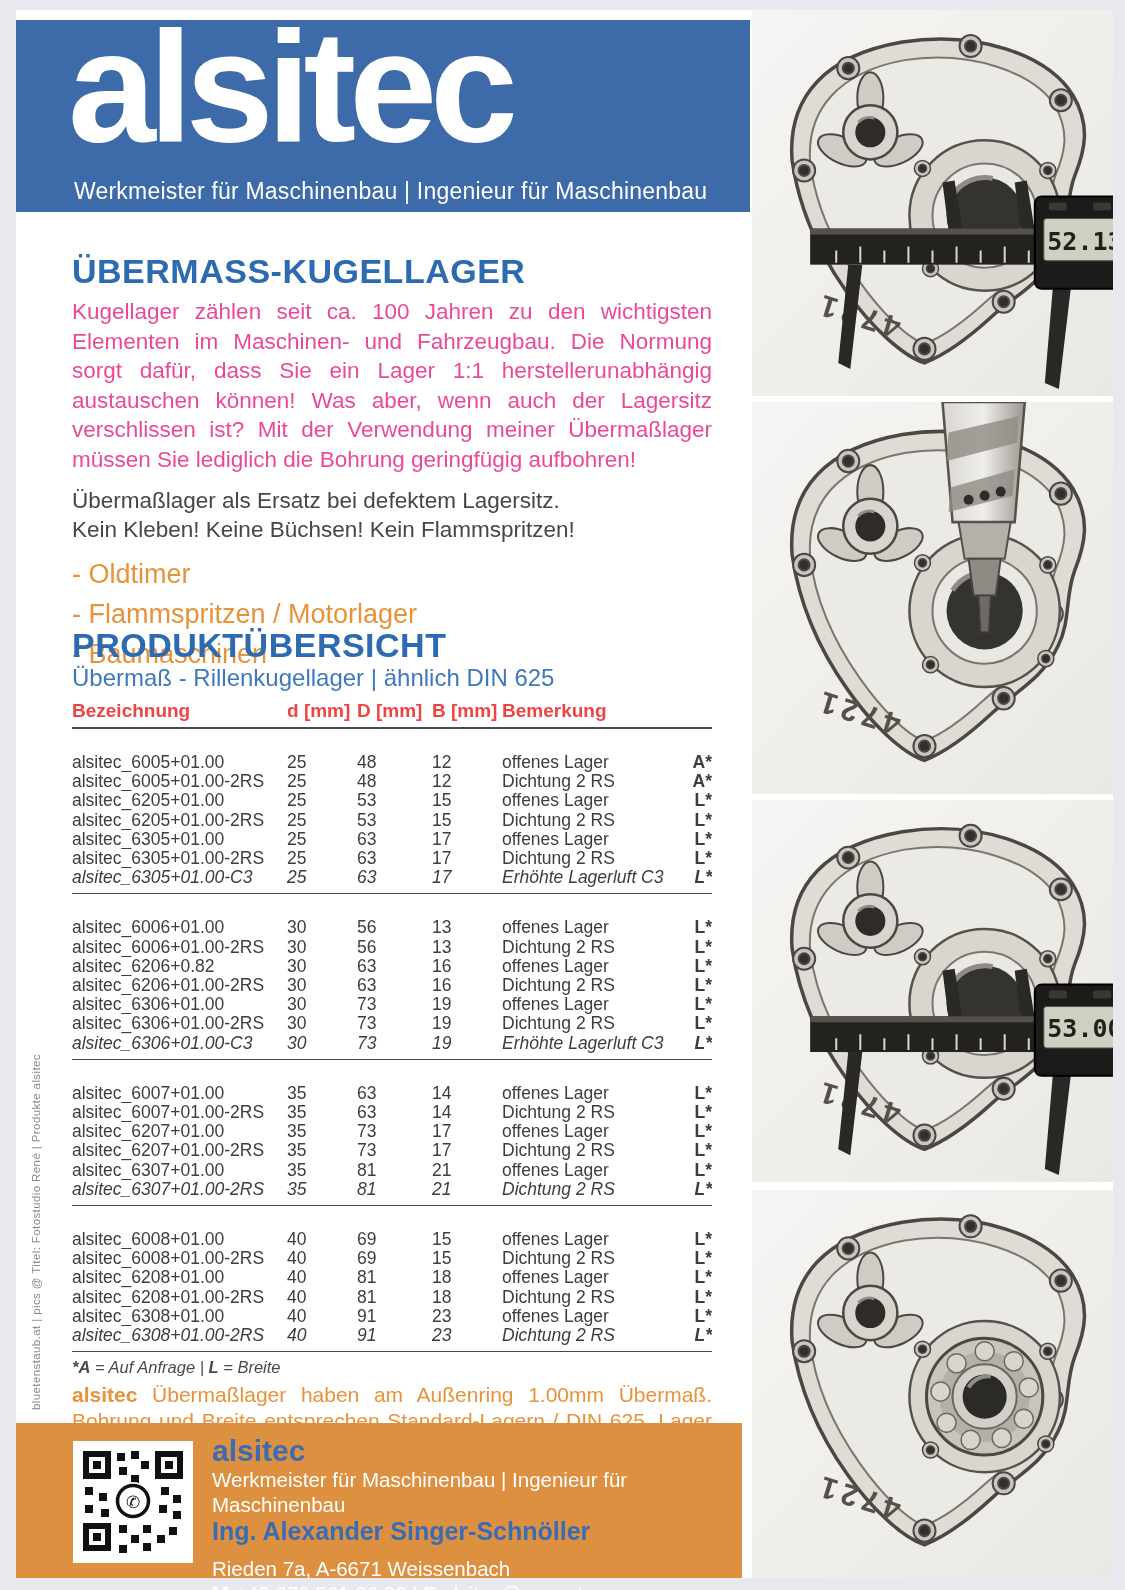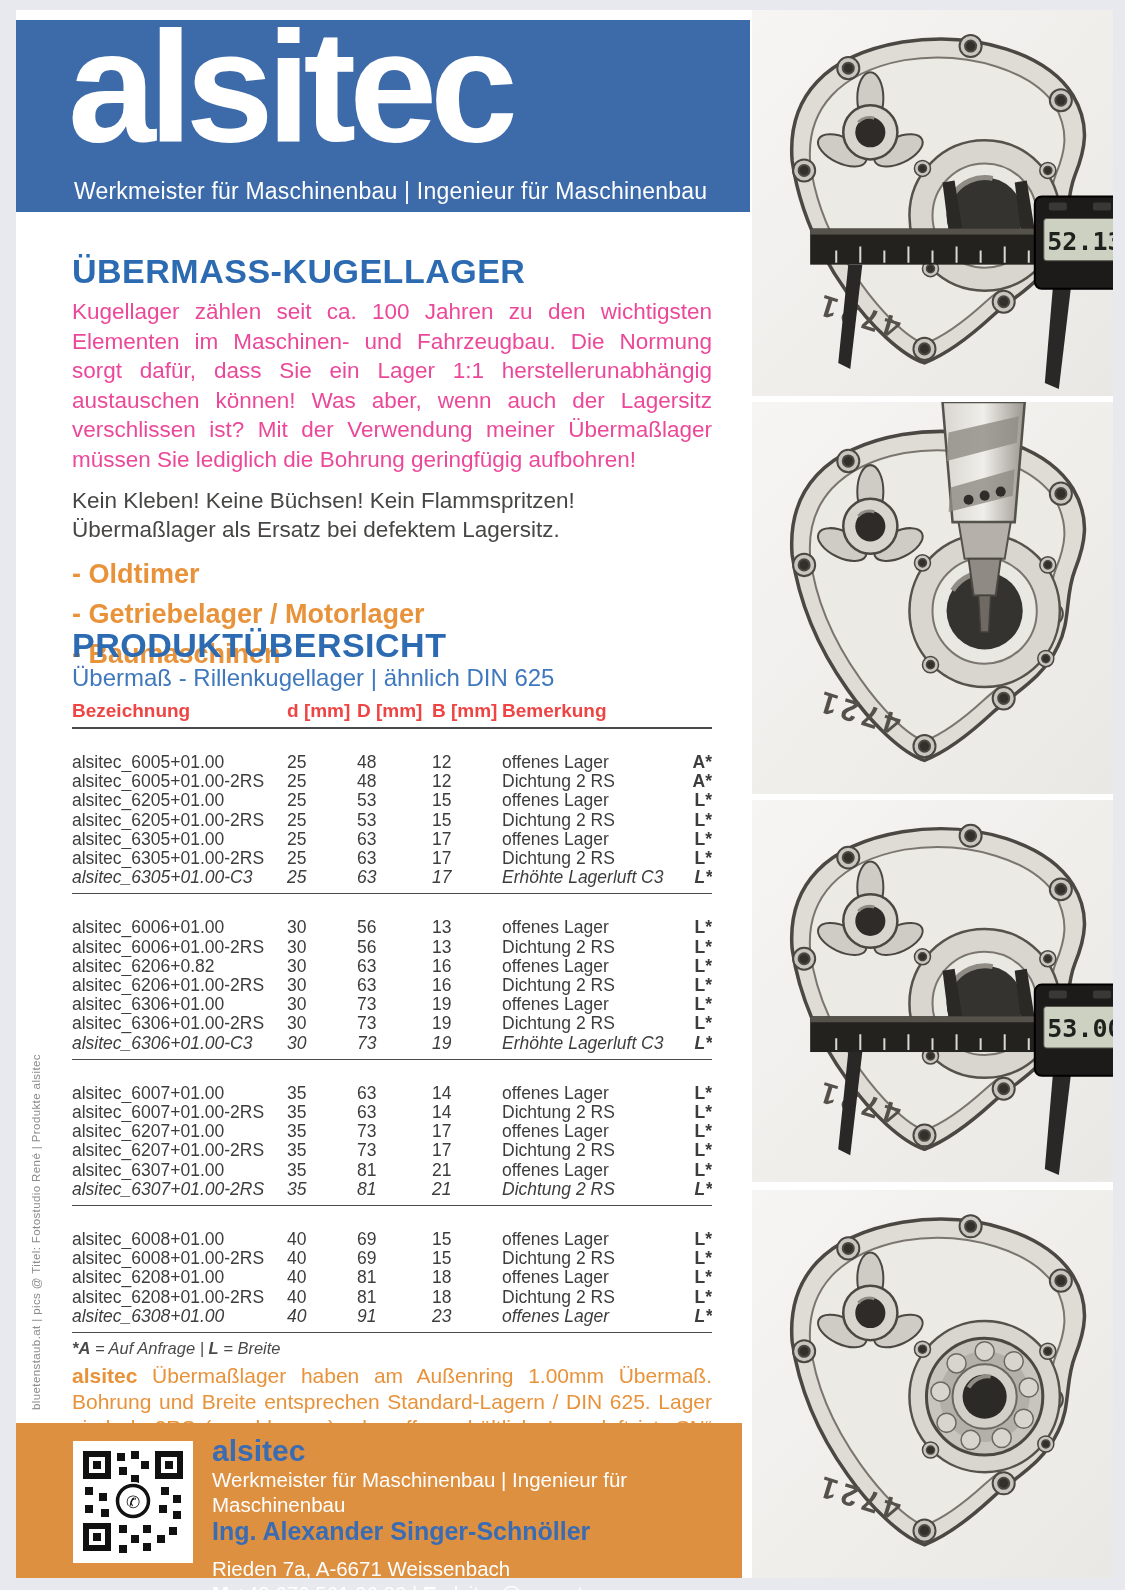--- a/index.html
+++ b/index.html
@@ -40,21 +40,21 @@
     margin:0 0 8px 0;font-size:34px;line-height:36px;font-weight:bold;
     color:#2c6ab1;letter-spacing:.5px;
   }
   .intro p.body{
     margin:0 0 12px 0;font-size:22.5px;line-height:29.5px;color:#ec4899;
     text-align:justify;
   }
   .lines{margin:0 0 10px 0;font-size:22.5px;line-height:29px;color:#474645;}
   ul.bullets{list-style:none;margin:0;padding:0;}
   ul.bullets li{
-    font-size:27px;line-height:40px;font-weight:bold;color:#e8923a;
+    font-size:27px;line-height:40px;font-weight:normal;color:#e8923a;
   }
   h2{
     margin:0 0 2px 0;font-size:34px;line-height:34px;font-weight:bold;
     color:#2c6ab1;letter-spacing:.5px;
   }
   .subtitle{
     margin:0 0 8px 0;font-size:24px;line-height:28px;color:#3f78bd;
   }
   
   table.prod{
@@ -241,26 +241,26 @@
     <div class="logo">alsitec</div>
     <div class="tagline">Werkmeister für Maschinenbau | Ingenieur für Maschinenbau</div>
   </div>
 
   <div class="credit">bluetenstaub.at | pics @ Titel: Fotostudio René | Produkte alsitec</div>
 
   <div class="col intro" style="position:absolute;">
     <h1>ÜBERMASS-KUGELLAGER</h1>
     <p class="body">Kugellager zählen seit ca. 100 Jahren zu den wichtigsten Elementen im Maschinen- und Fahrzeugbau. Die Normung sorgt dafür, dass Sie ein Lager 1:1 herstellerunabhängig austauschen können! Was aber, wenn auch der Lagersitz verschlissen ist? Mit der Verwendung meiner Übermaßlager müssen Sie lediglich die Bohrung geringfügig aufbohren!</p>
     <div class="lines">
+      <div>Übermaßlager als Ersatz bei defektem Lagersitz.</div>
       <div>Kein Kleben! Keine Büchsen! Kein Flammspritzen!</div>
-      <div>Übermaßlager als Ersatz bei defektem Lagersitz.</div>
     </div>
     <ul class="bullets">
       <li>- Oldtimer</li>
-      <li>- Getriebelager / Motorlager</li>
+      <li>- Flammspritzen / Motorlager</li>
       <li>- Baumaschinen</li>
     </ul>
   </div>
 
   <div class="col products" style="position:absolute;">
     <h2>PRODUKTÜBERSICHT</h2>
     <div class="subtitle">Übermaß - Rillenkugellager | ähnlich DIN 625</div>
 
     <table class="prod">
       <colgroup>
@@ -479,20 +479,28 @@
             <td>18</td>
             <td>Dichtung 2 RS</td>
             <td class="status">L*</td>
           </tr>
           <tr>
             <td>alsitec_6308+01.00</td>
             <td>40</td>
             <td>91</td>
             <td>23</td>
             <td>offenes Lager</td>
+            <td class="status">L*</td>
+          </tr>
+          <tr>
+            <td>alsitec_6308+01.00-2RS</td>
+            <td>40</td>
+            <td>91</td>
+            <td>23</td>
+            <td>Dichtung 2 RS</td>
             <td class="status">L*</td>
           </tr>
         </tbody>
       </table>
 
     <p class="footnote">
       <b>*A</b><span> = Auf Anfrage | </span><b>L</b><span> = Breite</span>
     </p>
 
     <p class="note">

